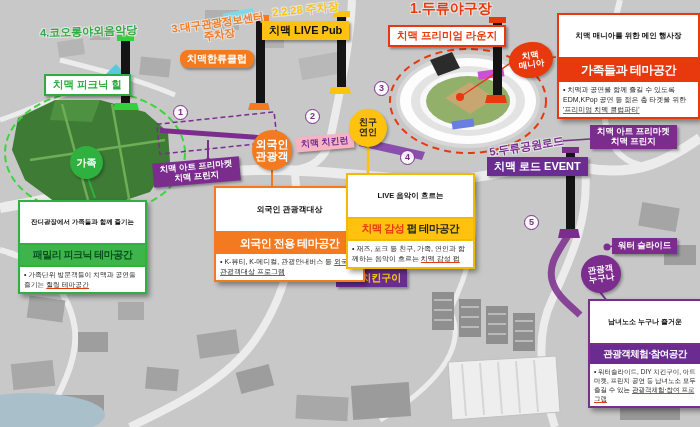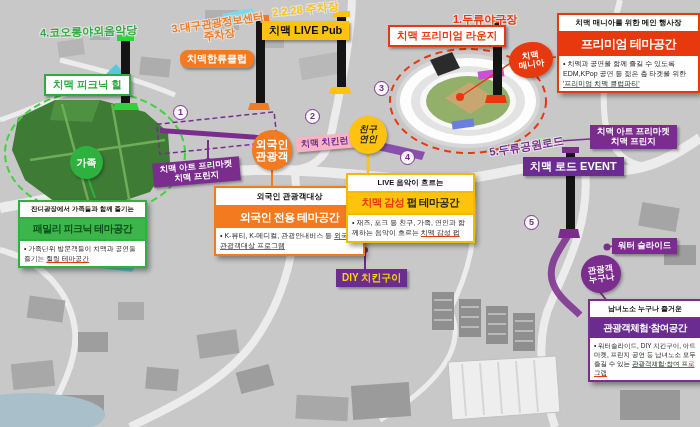--- a/index.html
+++ b/index.html
@@ -11,21 +11,21 @@
           text-shadow:1px 1px 0 #e3e3e3,-1px 1px 0 #e3e3e3,1px -1px 0 #e3e3e3,-1px -1px 0 #e3e3e3;}
   .tagbox{font-weight:bold;white-space:nowrap;padding:2px 7px;
           box-shadow:1.5px 2px 2.5px rgba(0,0,0,.35);}
   .circle{border-radius:50%;display:flex;flex-direction:column;align-items:center;
           justify-content:center;font-weight:bold;color:#fff;line-height:1.1;text-align:center;
           box-shadow:1.5px 2px 3px rgba(0,0,0,.3);}
   .marker{width:13px;height:13px;border-radius:50%;border:1.5px solid #7b2d8e;color:#7b2d8e;
           background:rgba(255,255,255,.88);font-size:9px;font-weight:bold;display:flex;
           align-items:center;justify-content:center;line-height:1;}
   .panel{box-shadow:2.5px 3px 5px rgba(0,0,0,.4);z-index:4;background:#fff;}
-  .panel .hd{background:#fff;font-weight:bold;text-align:center;color:#111;padding:3px 2px;}
+  .panel .hd{background:#fff;font-weight:bold;text-align:center;color:#111;padding:16px 2px;}
   .panel .tt{font-weight:bold;text-align:center;padding:3px 2px;letter-spacing:-0.5px;}
   .panel .bd{background:#fff;padding:3px 4px;color:#222;line-height:1.4;}
   .em{text-decoration:underline;text-decoration-color:#e8380d;}
   .l2{line-height:1.15;}
 </style>
 </head>
 <body>
 
 <div id="stage">
 
@@ -165,48 +165,48 @@
       </g>
     </g>
   </svg>
 
   <div class="abs vlabel" style="left:40px;top:24px;font-size:11px;color:#2fab3f;transform:rotate(-2deg);">4.코오롱야외음악당</div>
   <div class="abs vlabel l2" style="left:172px;top:16px;font-size:10.5px;color:#f47a20;transform:rotate(-8deg);text-align:center;">
     <span>3.대구관광정보센터</span><br>
     <span>주차장</span>
   </div>
   <div class="abs vlabel" style="left:272px;top:2px;font-size:11px;color:#ffc20e;transform:rotate(-6deg);">2.2.28 주차장</div>
-  <div class="abs vlabel" style="left:410px;top:12px;font-size:11px;color:#e8380d;margin-left:43px;">1.두류야구장</div>
+  <div class="abs vlabel" style="left:410px;top:0;font-size:14px;color:#e8380d;">1.두류야구장</div>
   <div class="abs vlabel" style="left:489px;top:139px;font-size:11px;color:#7b2d8e;transform:rotate(-9deg);">5.두류공원로드</div>
 
   <div class="abs tagbox" style="left:44px;top:46px;font-size:10.5px;color:#2fab3f;background:#fff;border:2px solid #2fab3f;margin-top:28px;">치맥 피크닉 힐</div>
   <div class="abs tagbox" style="left:180px;top:50px;font-size:10px;color:#fff;background:#f47a20;border-radius:8px;">치맥한류클럽</div>
   <div class="abs tagbox" style="left:262px;top:21px;font-size:11px;color:#111;background:#ffc20e;">치맥 LIVE Pub</div>
   <div class="abs tagbox" style="left:388px;top:25px;font-size:10.5px;color:#e8380d;background:#fff;border:2px solid #e8380d;">치맥 프리미엄 라운지</div>
-  <div class="abs tagbox" style="left:487px;top:157px;font-size:11px;color:#fff;background:#6a2c91;margin-left:36px;">치맥 로드 EVENT</div>
+  <div class="abs tagbox" style="left:487px;top:157px;font-size:11px;color:#fff;background:#6a2c91;">치맥 로드 EVENT</div>
   <div class="abs tagbox l2" style="left:153px;top:160px;font-size:8.5px;color:#fff;background:#7b2d8e;text-align:center;transform:rotate(-5deg);">
     <span>치맥 아트 프리마켓</span><br>
     <span>치맥 프린지</span>
   </div>
   <div class="abs tagbox l2" style="left:590px;top:125px;font-size:8.5px;color:#fff;background:#7b2d8e;text-align:center;">
     <span>치맥 아트 프리마켓</span><br>
     <span>치맥 프린지</span>
   </div>
   <div class="abs tagbox" style="left:296px;top:135px;font-size:9px;color:#6a2c91;background:#f7b3c2;transform:rotate(-5deg);padding:1px 5px;">치맥 치킨런</div>
   <div class="abs tagbox" style="left:336px;top:269px;font-size:10px;color:#ffd400;background:#6a2c91;padding:2px 6px;">DIY 치킨구이</div>
   <div class="abs tagbox" style="left:612px;top:238px;font-size:8.5px;color:#fff;background:#7b2d8e;padding:2px 6px;">워터 슬라이드</div>
 
   <div class="abs circle" style="left:70px;top:146px;width:33px;height:33px;background:#2fb13f;font-size:10px;align-items:center;">
     <span>가족</span>
   </div>
   <div class="abs circle" style="left:252px;top:130px;width:40px;height:40px;background:#f47a20;font-size:11px;">
     <span>외국인</span>
     <span>관광객</span>
   </div>
-  <div class="abs circle" style="left:349px;top:116px;width:38px;height:38px;background:#ffc20e;color:#222;font-size:9px;font-style:italic;">
+  <div class="abs circle" style="left:349px;top:109px;width:38px;height:38px;background:#ffc20e;color:#222;font-size:9px;">
     <span>친구</span>
     <span>연인</span>
   </div>
   <div class="abs circle" style="left:509px;top:42px;width:44px;height:36px;background:#e8380d;font-size:8.5px;transform:rotate(-8deg);">
     <span>치맥</span>
     <span>매니아</span>
   </div>
   <div class="abs circle" style="left:581px;top:255px;width:40px;height:38px;background:#7b2d8e;font-size:8.5px;transform:rotate(-8deg);">
     <span>관광객</span>
     <span>누구나</span>
@@ -223,21 +223,21 @@
     </div>
   <div class="abs marker" style="left:400px;top:150px;">
       <span>4</span>
     </div>
   <div class="abs marker" style="left:524px;top:215px;">
       <span>5</span>
     </div>
 
   <div class="abs panel" style="left:557px;top:13px;width:139px;border:2px solid #e8380d;">
     <div class="hd" style="font-size:7.5px;border-bottom:2px solid #e8380d;">치맥 매니아를 위한 메인 행사장</div>
-    <div class="tt" style="font-size:12px;background:#e8380d;color:#fff;">프리미엄 테마공간</div>
+    <div class="tt" style="font-size:12px;background:#e8380d;color:#fff;">가족들과 테마공간</div>
     <div class="bd" style="font-size:7px;">
       <span>• 치맥과 공연을 함께 즐길 수 있도록 EDM,KPop 공연 등 젊은 층 타겟을 위한 </span><span class="em">'프리미엄 치맥 클럽파티'</span>
     </div>
   </div>
 
   <div class="abs panel" style="left:18px;top:200px;width:125px;border:2px solid #2fb13f;">
     <div class="hd" style="font-size:6.5px;border-bottom:2px solid #2fb13f;">잔디광장에서 가족들과 함께 즐기는</div>
     <div class="tt" style="font-size:10px;background:#3db54a;color:#07501d;">패밀리 피크닉 테마공간</div>
     <div class="bd" style="font-size:6.8px;border-top:2px solid #2fb13f;">
       <span>• 가족단위 방문객들이 치맥과 공연을 즐기는 </span><span class="em">힐링 테마공간</span>

